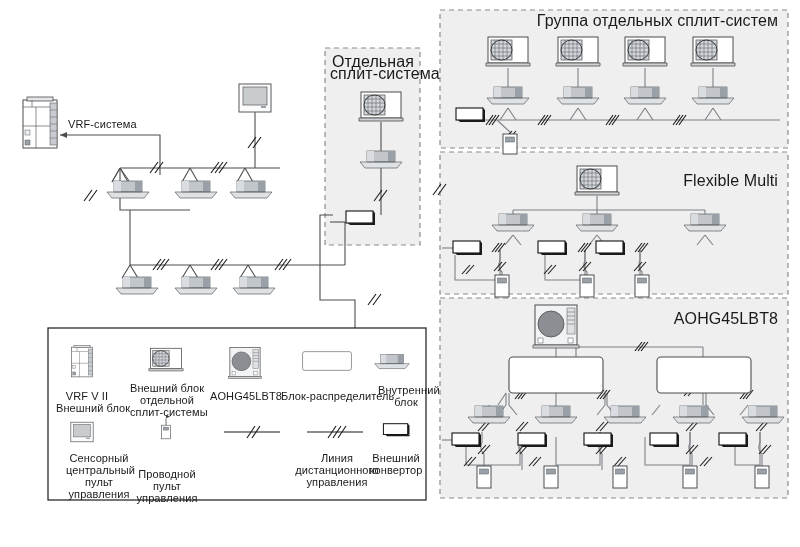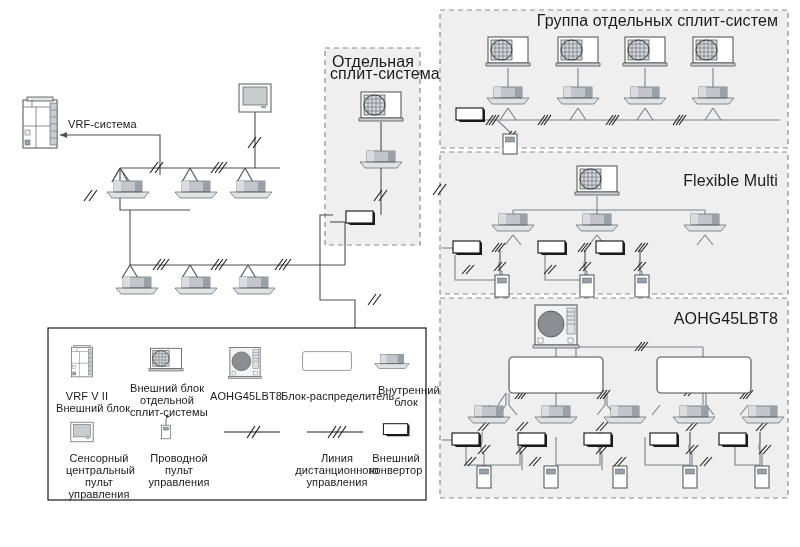--- a/index.html
+++ b/index.html
@@ -633,21 +633,21 @@
 сплит-системы</div>
 <div class="lbl center" style="left:207px;top:390px;width:78px;">AOHG45LBT8</div>
 <div class="lbl center" style="left:281px;top:390px;width:96px;">Блок-распределитель</div>
 <div class="lbl center" style="left:378px;top:384px;width:56px;">Внутренний
 блок</div>
 
 <div class="lbl center" style="left:50px;top:452px;width:66px;margin-left:16px;">Сенсорный
 центральный
 пульт
 управления</div>
-<div class="lbl center" style="left:133px;top:452px;width:68px;margin-left:12px;">Проводной
+<div class="lbl center" style="left:133px;top:468px;width:68px;">Проводной
 пульт
 управления</div>
 <div class="lbl center" style="left:291px;top:452px;width:92px;">Линия
 дистанционного
 управления</div>
 <div class="lbl center" style="left:368px;top:452px;width:56px;">Внешний
 конвертор</div>
 
 </div>
 

